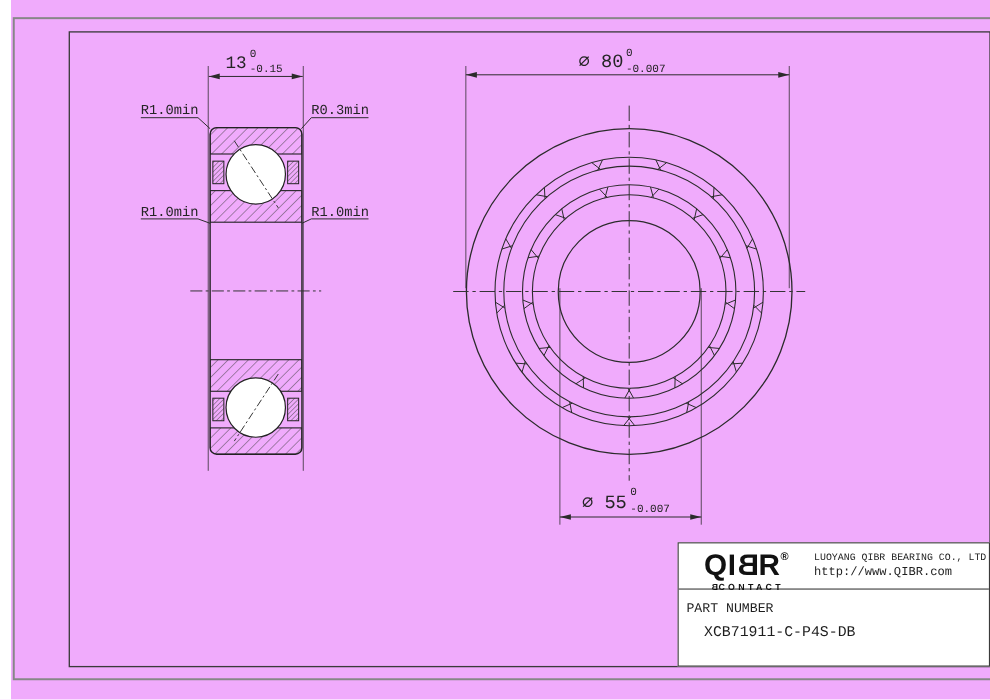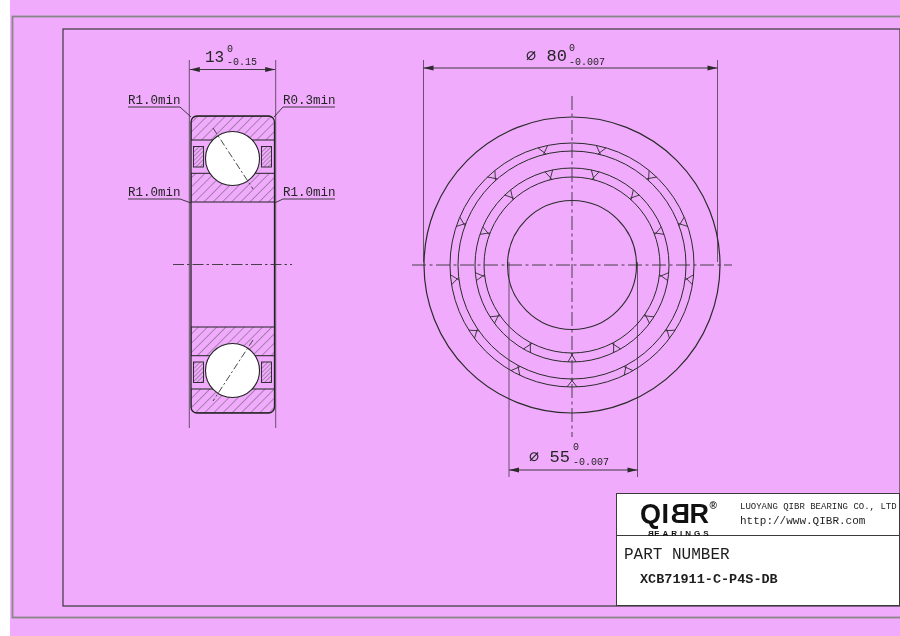--- a/index.html
+++ b/index.html
@@ -20,22 +20,22 @@
   .logo-sub{font-family:"Liberation Sans","DejaVu Sans",sans-serif;font-weight:bold;
             font-size:8px;letter-spacing:3px;color:#111;margin-top:1px;white-space:nowrap;}
   #tb-company-cell{flex:1;display:flex;flex-direction:column;justify-content:center;gap:3px;overflow:hidden;}
   .tb-company{font-size:9px;white-space:nowrap;letter-spacing:0;}
   .tb-url{font-size:11px;white-space:nowrap;}
   #tb-row2{display:flex;height:70px;box-sizing:border-box;}
   #tb-type-cell{width:123px;border-right:1px solid #3a3a3a;box-sizing:border-box;
                 display:flex;flex-direction:column;align-items:center;justify-content:center;gap:9px;}
   .tb-type{font-size:12px;white-space:nowrap;}
   #tb-pn-cell{flex:1;padding:10px 0 0 7px;box-sizing:border-box;}
-  .tb-pn-label{font-size:16px;white-space:nowrap;}
-  .tb-pn-value{font-size:13.5px;margin-top:8px;margin-left:16px;white-space:nowrap;font-weight:bold;}
+  .tb-pn-label{font-size:12px;white-space:nowrap;}
+  .tb-pn-value{font-size:13.5px;margin-top:8px;margin-left:16px;white-space:nowrap;}
 </style>
 </head>
 <body>
 
 <div id="page">
 
 <svg width="900" height="636" viewBox="0 0 900 636">
   <defs>
     <pattern id="hatch" patternUnits="userSpaceOnUse" width="6.5" height="6.5" patternTransform="rotate(45)">
       <line x1="0" y1="0" x2="0" y2="6.5" stroke="#3f3f3f" stroke-width="0.8"></line>
@@ -180,21 +180,21 @@
     <text x="519" y="462" font-size="17">∅ 55</text>
     <text x="563" y="450" font-size="10">0</text>
     <text x="563" y="465" font-size="10">-0.007</text>
   </g>
 </svg>
 
 <div id="titleblock">
   <div id="tb-row1">
     <div id="tb-logo-cell">
       <div class="logo-main"><span>QI</span><span class="mirror">B</span><span>R</span><span class="reg">®</span></div>
-      <div class="logo-sub"><span class="mirror">B</span><span>EARINGS</span></div>
+      <div class="logo-sub"><span class="mirror">B</span><span>CONTACT</span></div>
     </div>
     <div id="tb-company-cell">
       <div class="tb-company">LUOYANG QIBR BEARING CO., LTD</div>
       <div class="tb-url">http://www.QIBR.com</div>
     </div>
   </div>
   <div id="tb-row2">
     <div id="tb-pn-cell">
       <div class="tb-pn-label">PART NUMBER</div>
       <div class="tb-pn-value">XCB71911-C-P4S-DB</div>

